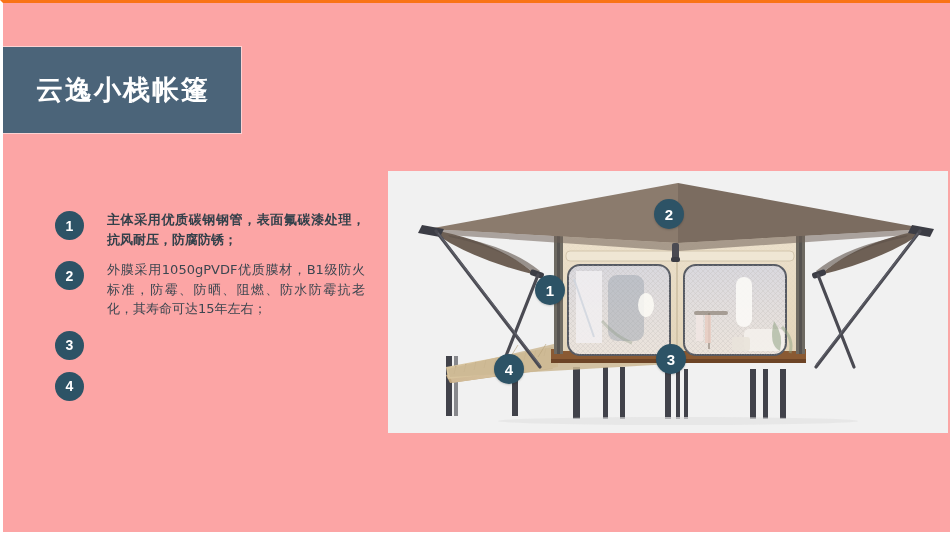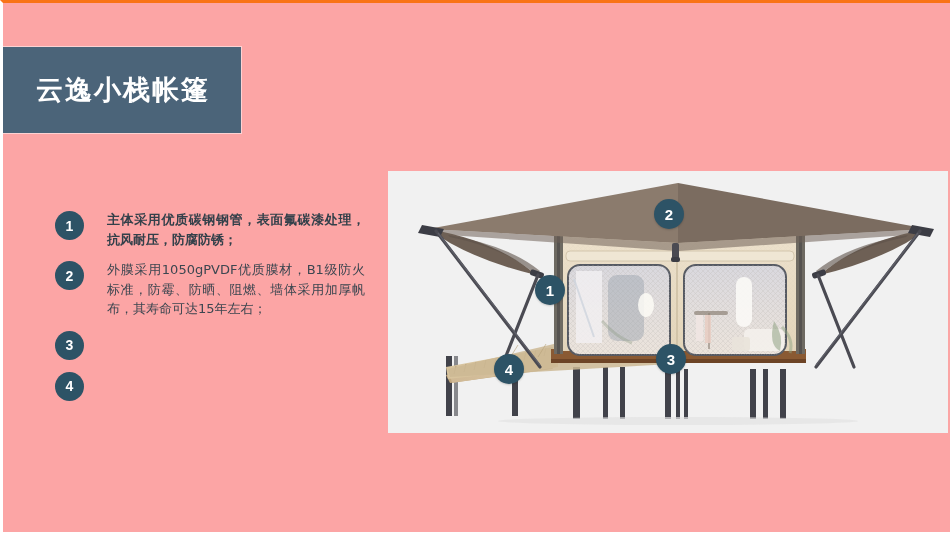--- a/index.html
+++ b/index.html
@@ -81,21 +81,21 @@
 
   <div class="features">
 
     <div class="feature strong">
       <div class="badge">1</div>
       <div class="feature-text">主体采用优质碳钢钢管，表面氟碳漆处理，抗风耐压，防腐防锈；</div>
     </div>
 
     <div class="feature">
       <div class="badge">2</div>
-      <div class="feature-text">外膜采用1050gPVDF优质膜材，B1级防火标准，防霉、防晒、阻燃、墙体采用加厚帆布，其寿命可达15年左右；</div>
+      <div class="feature-text">外膜采用1050gPVDF优质膜材，B1级防火标准，防霉、防晒、阻燃、防水防霉抗老化，其寿命可达15年左右；</div>
     </div>
 
     <div class="feature">
       <div class="badge">3</div>
     </div>
 
     <div class="feature">
       <div class="badge">4</div>
     </div>
 

